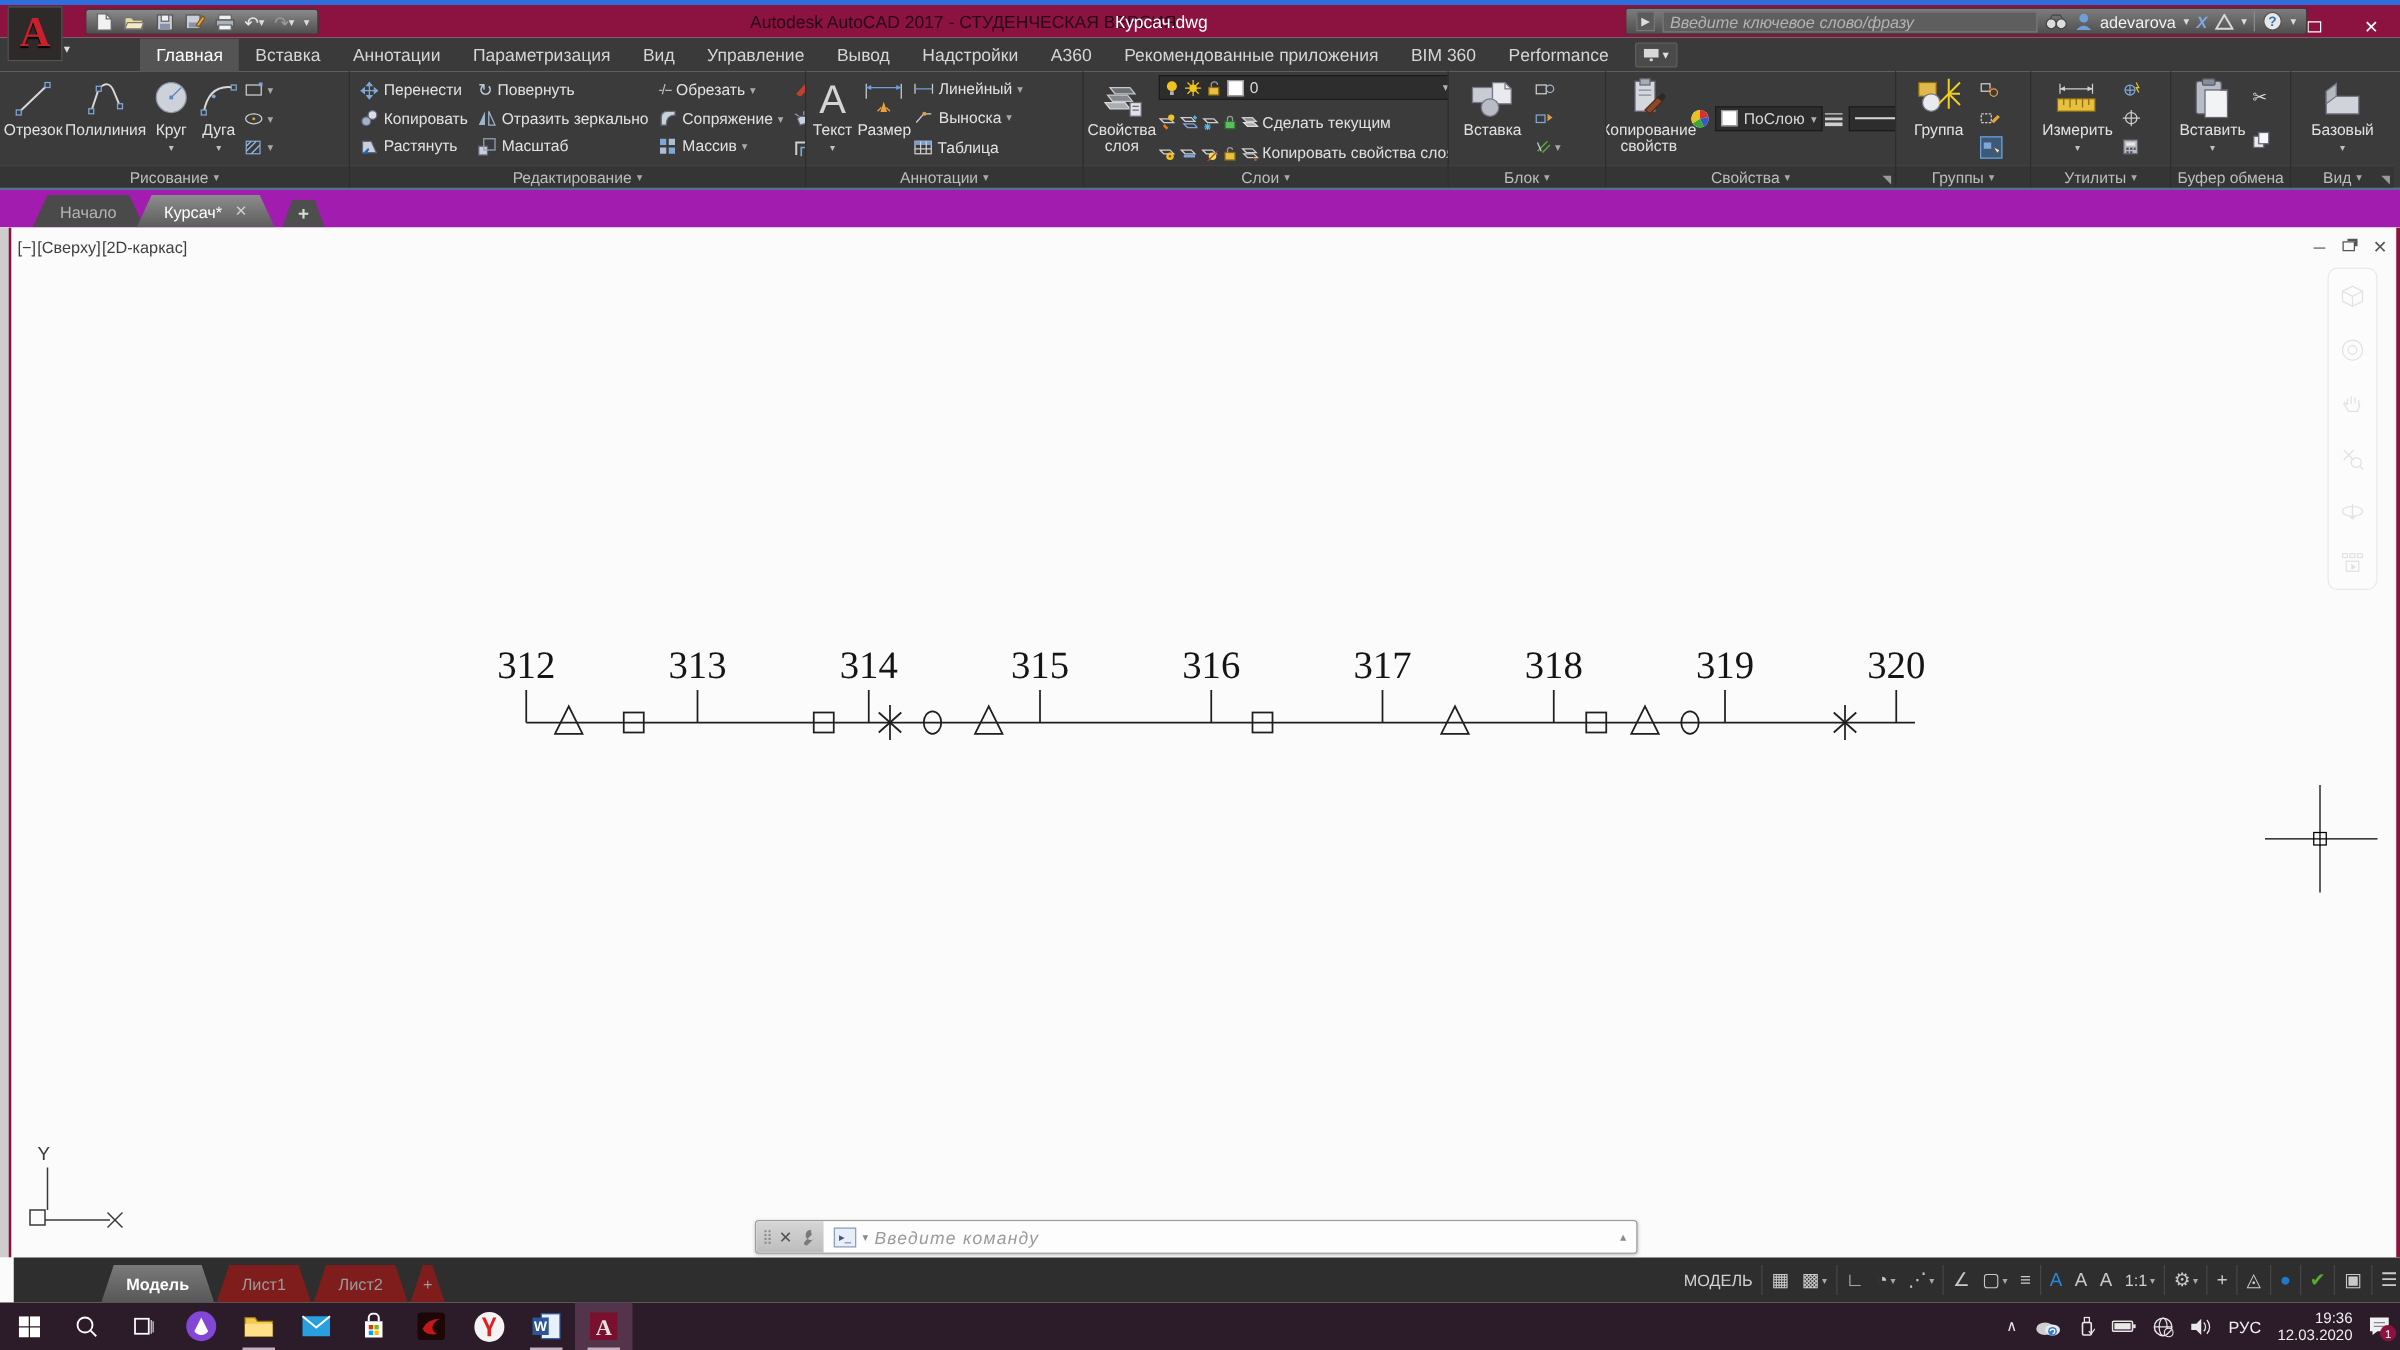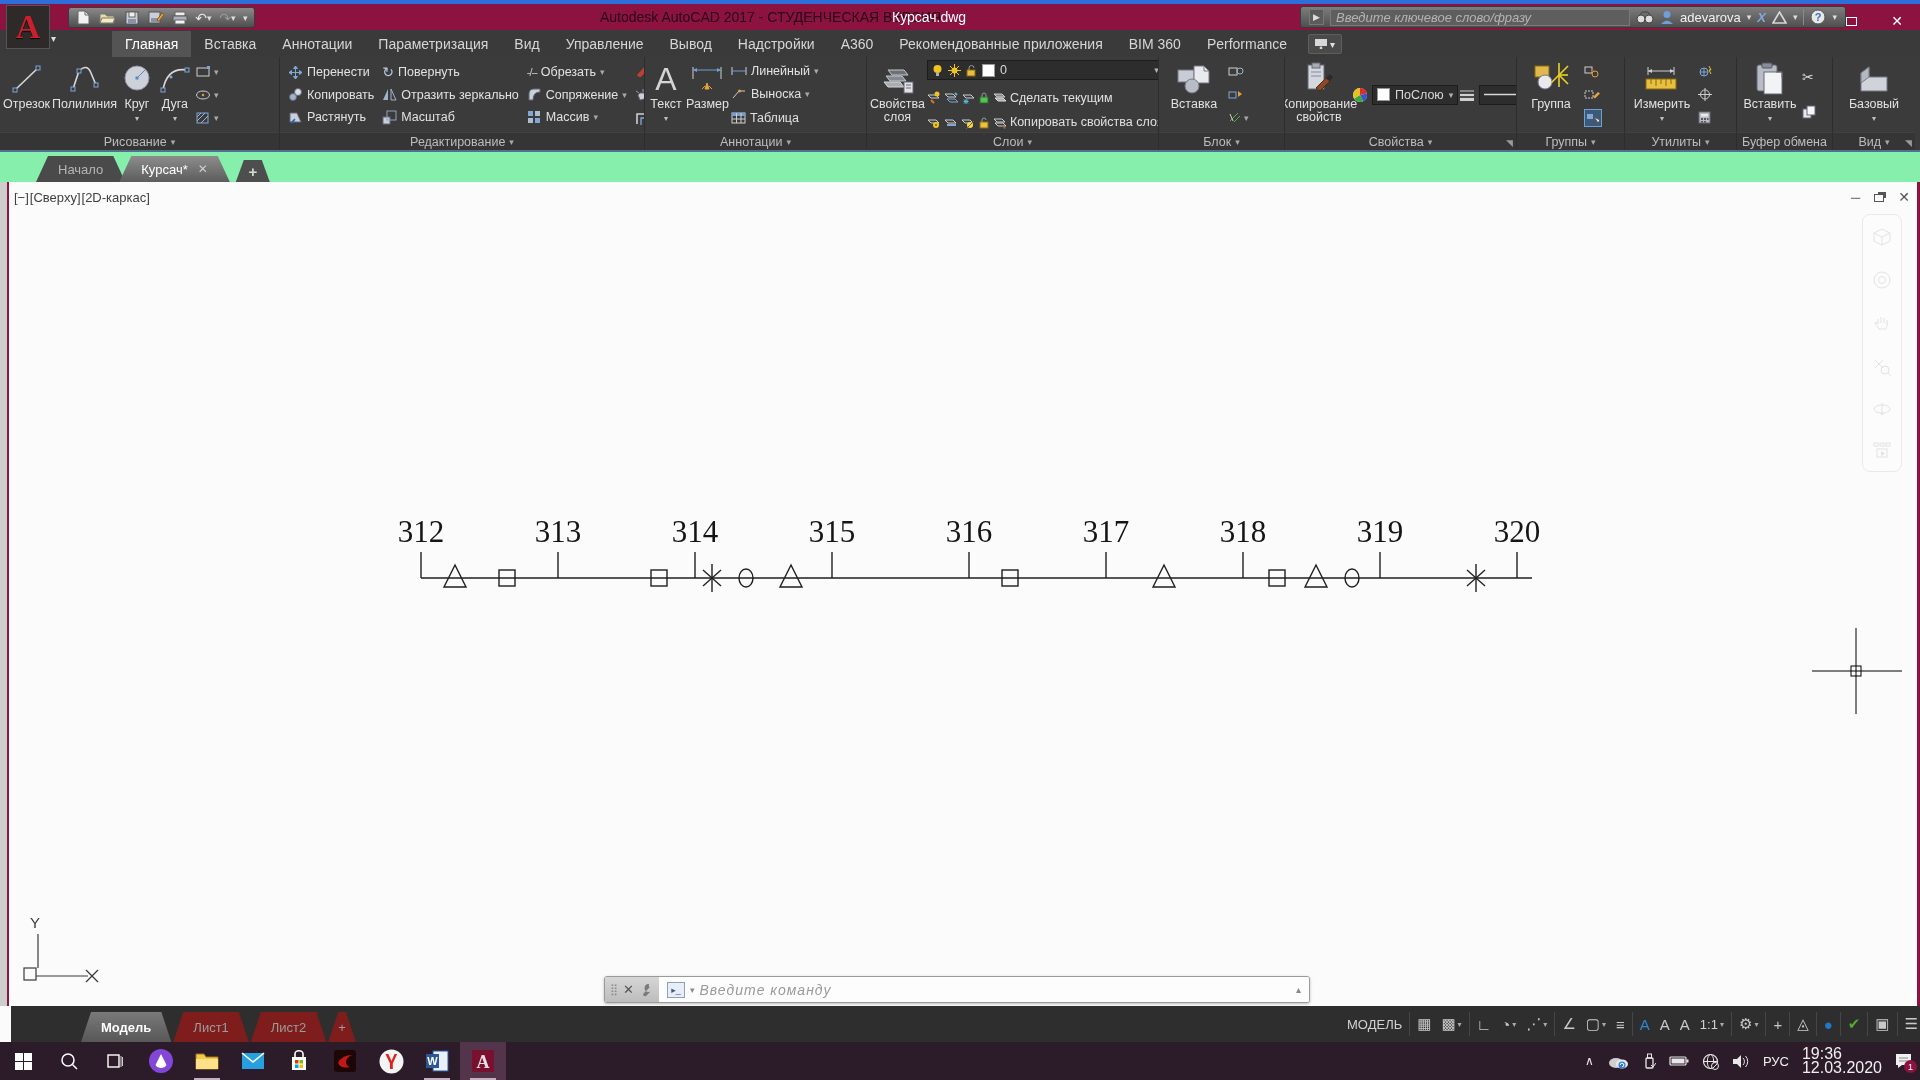--- a/index.html
+++ b/index.html
@@ -54,21 +54,21 @@
   .modgrid{display:flex;gap:8px}
   .modcol{display:flex;flex-direction:column;justify-content:space-between;padding:2px 0}
   .trimtxt{color:#c9c9c9;font-size:11px;letter-spacing:-1px}
   .combo{display:flex;align-items:center;gap:5px;background:#2d2d2d;border:1px solid #1c1c1c;height:20px;padding:0 4px;color:#d8d8d8;font-size:12.5px}
   .combo .cdd{margin-left:auto;font-size:9px;color:#b0b0b0}
   .wsq{width:13px;height:13px;background:#fff;border:1px solid #999}
   .lyrrow{display:flex;align-items:center;gap:3px}
   .minilbl{color:#e0e0e0;font-size:12.5px;white-space:nowrap}
 
   
-  #filetabs{left:0;top:152px;width:1920px;height:30px;background:#86efac;display:flex;align-items:flex-end;padding-left:36px}
+  #filetabs{left:0;top:152px;width:1920px;height:30px;background:#a21caf;display:flex;align-items:flex-end;padding-left:26px}
   .ftab{height:26px;display:flex;align-items:center;padding:0 22px;font-size:13px;color:#b5b5b5;background:#4a4a4a;
         clip-path:polygon(12px 0,calc(100% - 12px) 0,100% 100%,0 100%);margin-right:-6px}
   .ftab.active{background:linear-gradient(#8d8d8d,#5c5c5c);color:#fff;z-index:2;gap:10px}
   .ftclose{font-size:12px;color:#cfcfcf}
   .ftplus{height:22px;width:34px;margin-left:12px;background:#4e4e4e;clip-path:polygon(8px 0,calc(100% - 8px) 0,100% 100%,0 100%);
           display:flex;align-items:center;justify-content:center;color:#cfe0cf;font-size:15px;font-weight:bold}
 
   
   #canvas{left:0;top:182px;width:1920px;height:824px;background:#fbfbfb;overflow:hidden}
   #leftstrip{left:0;top:0;width:9px;height:824px;background:#cdcdcd;border-right:2px solid #8c1240}
@@ -101,21 +101,21 @@
   .stxt{font-size:13px;color:#d2d2d2}
   .sdd{font-size:8px;color:#a8a8a8}
 
   
   #taskbar{left:0;top:1042px;width:1920px;height:38px;background:#2c1b29;display:flex;align-items:center}
   .tbtn{width:46px;height:38px;display:flex;align-items:center;justify-content:center;position:relative;flex:none}
   .tbtn.active{background:#53344a}
   .tindic{position:absolute;bottom:0;left:10px;right:10px;height:2px;background:#c5aebf}
   #tray{margin-left:auto;display:flex;align-items:center;gap:13px;padding-right:8px;color:#e8e8e8}
   #trlang{font-size:13px;color:#f0f0f0}
-  #trtime{text-align:left;font-size:16px;color:#f0f0f0;line-height:14px}
+  #trtime{text-align:right;font-size:12px;color:#f0f0f0;line-height:14px}
   .badge{position:absolute;right:-5px;bottom:-4px;width:13px;height:13px;border-radius:50%;background:#8c1240;color:#fff;
          font-size:9px;display:flex;align-items:center;justify-content:center}
   svg{display:block}
 </style>
 </head>
 <body>
 
 <div id="stage">
 
   <div class="abs" id="topline"></div>

